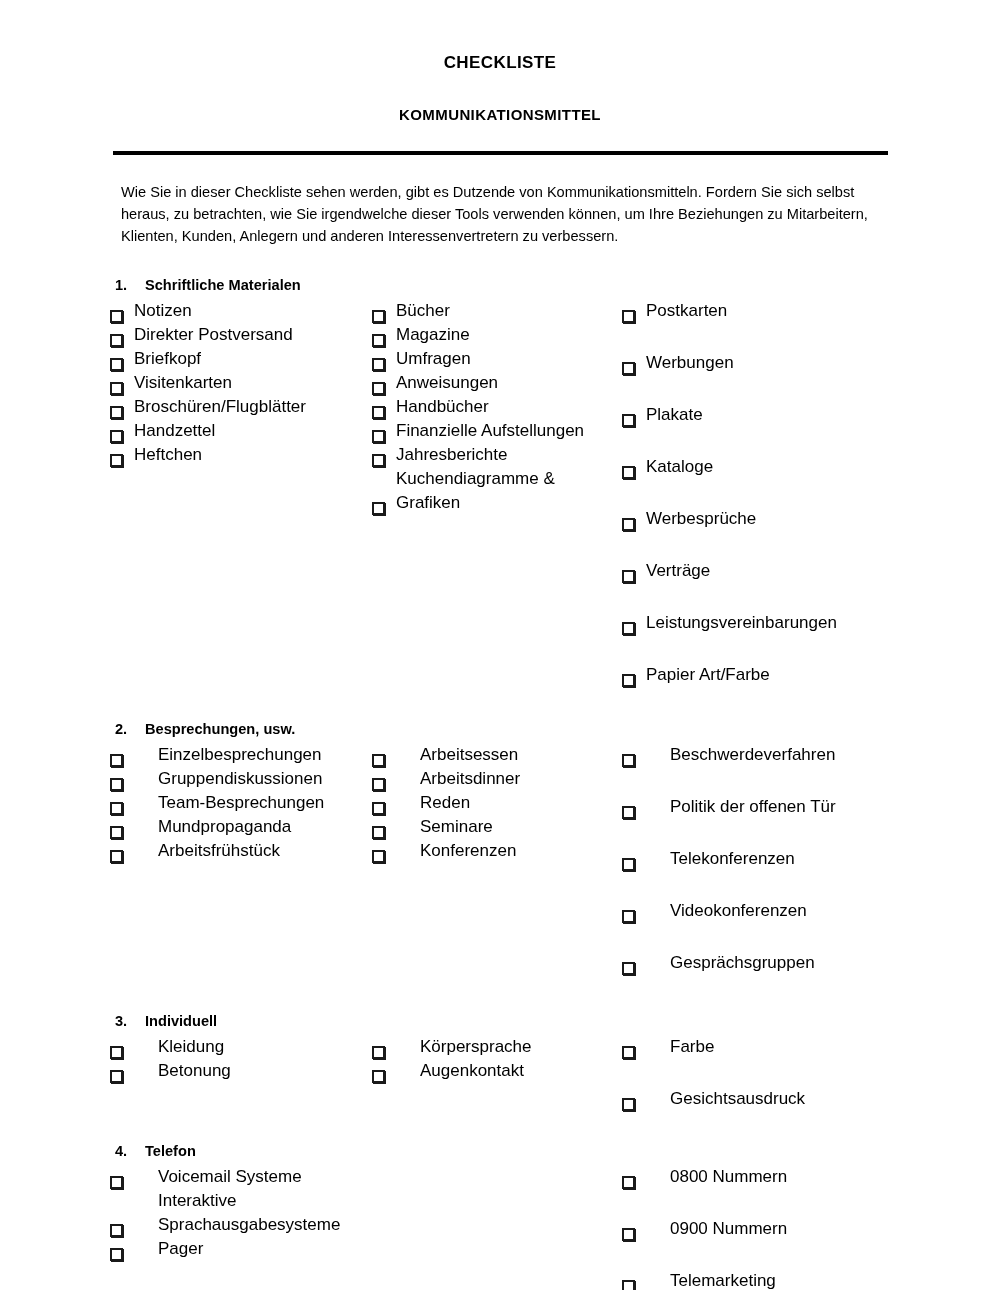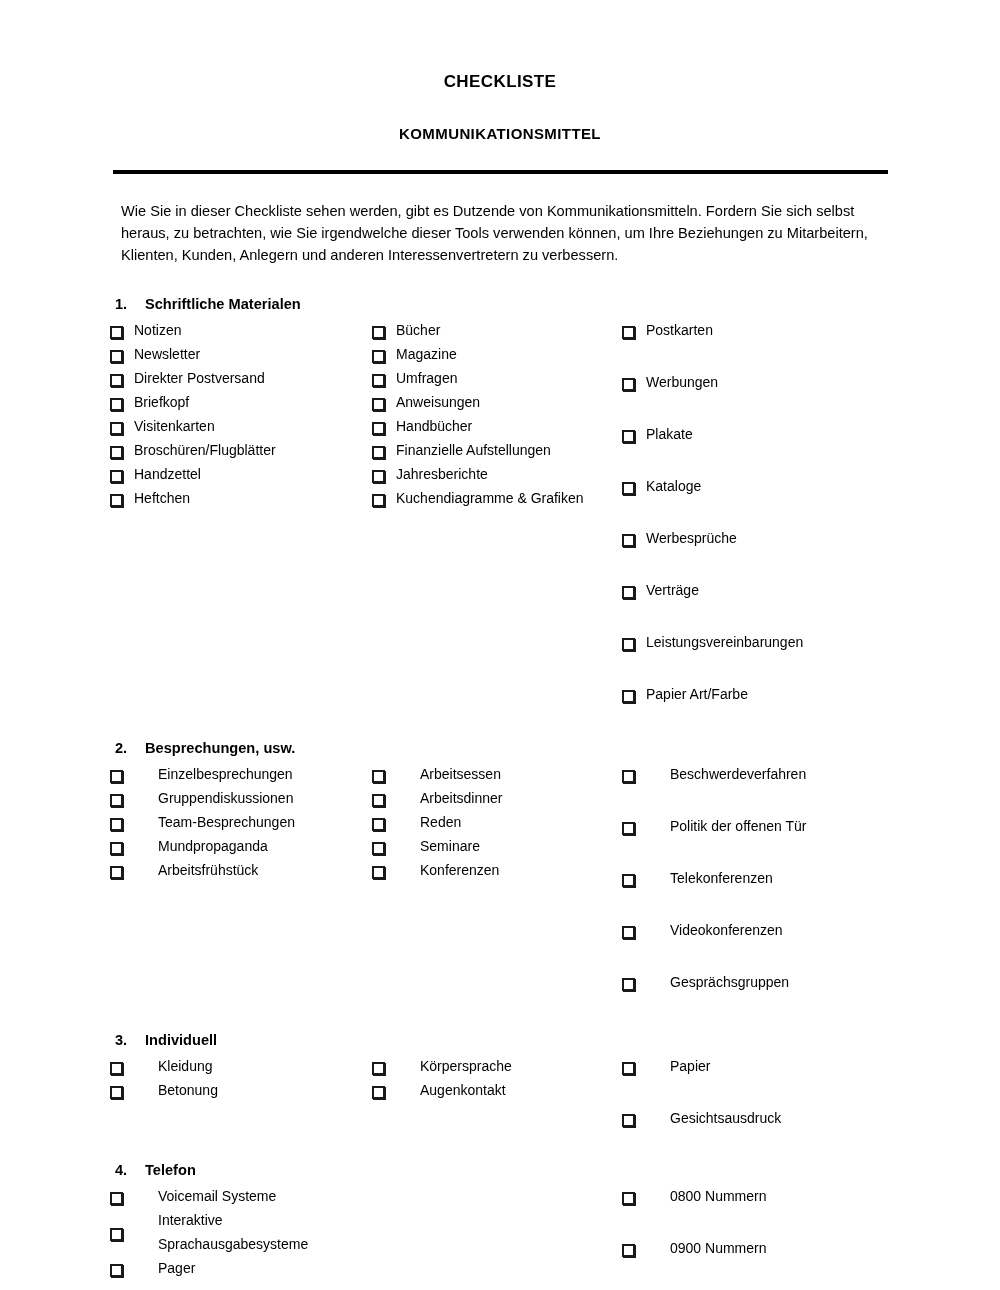--- a/index.html
+++ b/index.html
@@ -16,21 +16,21 @@
     overflow: hidden;
   }
   .page {
     position: absolute;
     left: 0; top: 0;
     width: 1000px;
     height: 1290px;
     background: #fff;
   }
   .title-block {
-    padding-top: 72px;
+    padding-top: 53px;
     text-align: center;
   }
   .title-1 {
     font-size: 17px;
     font-weight: bold;
     letter-spacing: 0.4px;
   }
   .title-2 {
     font-size: 15px;
     font-weight: bold;
@@ -73,22 +73,22 @@
   }
   .col {
     display: flex;
     flex-direction: column;
   }
   .col-a { width: 262px; }
   .col-b { width: 250px; }
   .col-c { width: 268px; gap: 28px; }
   .item {
     display: flex;
-    align-items: center;
-    font-size: 14px;
+    align-items: flex-end;
+    font-size: 17px;
     line-height: 24px;
     min-height: 24px;
   }
   .cb {
     flex: 0 0 auto;
     width: 13px;
     height: 13px;
     border: 2px solid #1a1a1a;
     margin-top: 5px;
     margin-right: 11px;
@@ -147,24 +147,20 @@
       <span>Schriftliche Materialen</span>
     </div>
     <div class="cols">
       <div class="col col-a">
         <div class="item">
             <span class="cb"></span>
             <span class="label">Notizen</span>
           </div>
         <div class="item">
             <span class="cb"></span>
-            <span class="label">Newsletter</span>
-          </div>
-        <div class="item">
-            <span class="cb"></span>
             <span class="label">Direkter Postversand</span>
           </div>
         <div class="item">
             <span class="cb"></span>
             <span class="label">Briefkopf</span>
           </div>
         <div class="item">
             <span class="cb"></span>
             <span class="label">Visitenkarten</span>
           </div>
@@ -349,21 +345,21 @@
             <span class="label">Körpersprache</span>
           </div>
         <div class="item">
             <span class="cb"></span>
             <span class="label">Augenkontakt</span>
           </div>
       </div>
       <div class="col col-c">
         <div class="item">
             <span class="cb"></span>
-            <span class="label">Papier</span>
+            <span class="label">Farbe</span>
           </div>
         <div class="item">
             <span class="cb"></span>
             <span class="label">Gesichtsausdruck</span>
           </div>
       </div>
     </div>
   </div>
 
   <div class="section sec4 indent">

